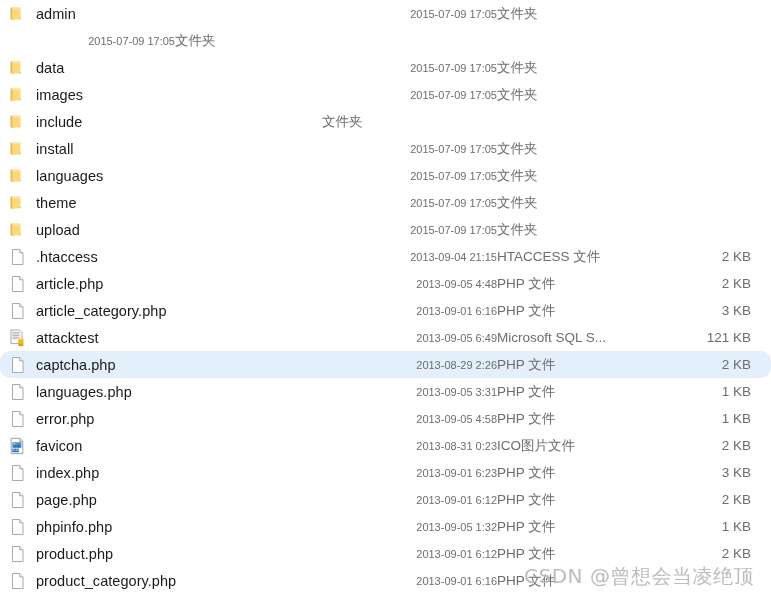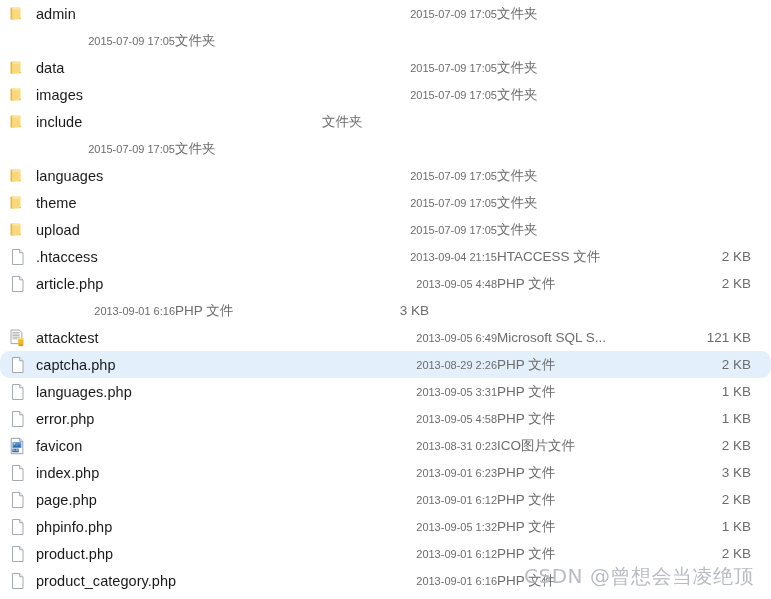--- a/index.html
+++ b/index.html
@@ -162,20 +162,31 @@
             <path d="M3.2 2.6 h7.6 a0.7 0.7 0 0 1 0.7 0.7 v1.3 h-8.3 z" fill="#fde4a0"></path>
             <path d="M10.2 13.9 l1.6 -1.2 v1.2 z" fill="#e0ac38"></path>
           </svg>
         </span>
         <span class="name-text">include</span>
       </div>
       <div class="cell-type">文件夹</div>
       <div class="cell-size"></div>
     </div>
     <div class="row">
+      <div class="cell-name">
+        <span class="icon">
+          <svg width="18" height="18" viewBox="0 0 18 18">
+            <path d="M1.5 2.6 h4.0 v12.0 h-4.0 z" fill="#e8b84b"></path>
+            <path d="M3.2 2.6 h7.6 a0.7 0.7 0 0 1 0.7 0.7 v10.6 a0.7 0.7 0 0 1 -0.7 0.7 h-7.6 z" fill="#fbd97a"></path>
+            <path d="M3.2 2.6 h7.6 a0.7 0.7 0 0 1 0.7 0.7 v1.3 h-8.3 z" fill="#fde4a0"></path>
+            <path d="M10.2 13.9 l1.6 -1.2 v1.2 z" fill="#e0ac38"></path>
+          </svg>
+        </span>
+        <span class="name-text">install</span>
+      </div>
       <div class="cell-date">2015-07-09 17:05</div>
       <div class="cell-type">文件夹</div>
       <div class="cell-size"></div>
     </div>
     <div class="row">
       <div class="cell-name">
         <span class="icon">
           <svg width="18" height="18" viewBox="0 0 18 18">
             <path d="M1.5 2.6 h4.0 v12.0 h-4.0 z" fill="#e8b84b"></path>
             <path d="M3.2 2.6 h7.6 a0.7 0.7 0 0 1 0.7 0.7 v10.6 a0.7 0.7 0 0 1 -0.7 0.7 h-7.6 z" fill="#fbd97a"></path>
@@ -243,20 +254,29 @@
             <path d="M10.7 1.5 v3.3 h3.3" fill="#eef1f4" stroke="#9aa0a6" stroke-width="0.9" stroke-linejoin="round"></path>
           </svg>
         </span>
         <span class="name-text">article.php</span>
       </div>
       <div class="cell-date">2013-09-05 4:48</div>
       <div class="cell-type">PHP 文件</div>
       <div class="cell-size">2 KB</div>
     </div>
     <div class="row">
+      <div class="cell-name">
+        <span class="icon">
+          <svg width="18" height="18" viewBox="0 0 18 18">
+            <path d="M3.5 1.5 h7.2 l3.3 3.3 v11.7 h-10.5 z" fill="#ffffff" stroke="#9aa0a6" stroke-width="0.9" stroke-linejoin="round"></path>
+            <path d="M10.7 1.5 v3.3 h3.3" fill="#eef1f4" stroke="#9aa0a6" stroke-width="0.9" stroke-linejoin="round"></path>
+          </svg>
+        </span>
+        <span class="name-text">article_category.php</span>
+      </div>
       <div class="cell-date">2013-09-01 6:16</div>
       <div class="cell-type">PHP 文件</div>
       <div class="cell-size">3 KB</div>
     </div>
     <div class="row">
       <div class="cell-name">
         <span class="icon">
           <svg width="18" height="18" viewBox="0 0 18 18">
             <path d="M2.0 1.0 h8.3 l2.6 2.6 v11.0 h-10.9 z" fill="#ffffff" stroke="#8d949c" stroke-width="0.8" stroke-linejoin="round"></path>
             <g stroke="#8d949c" stroke-width="0.7">

